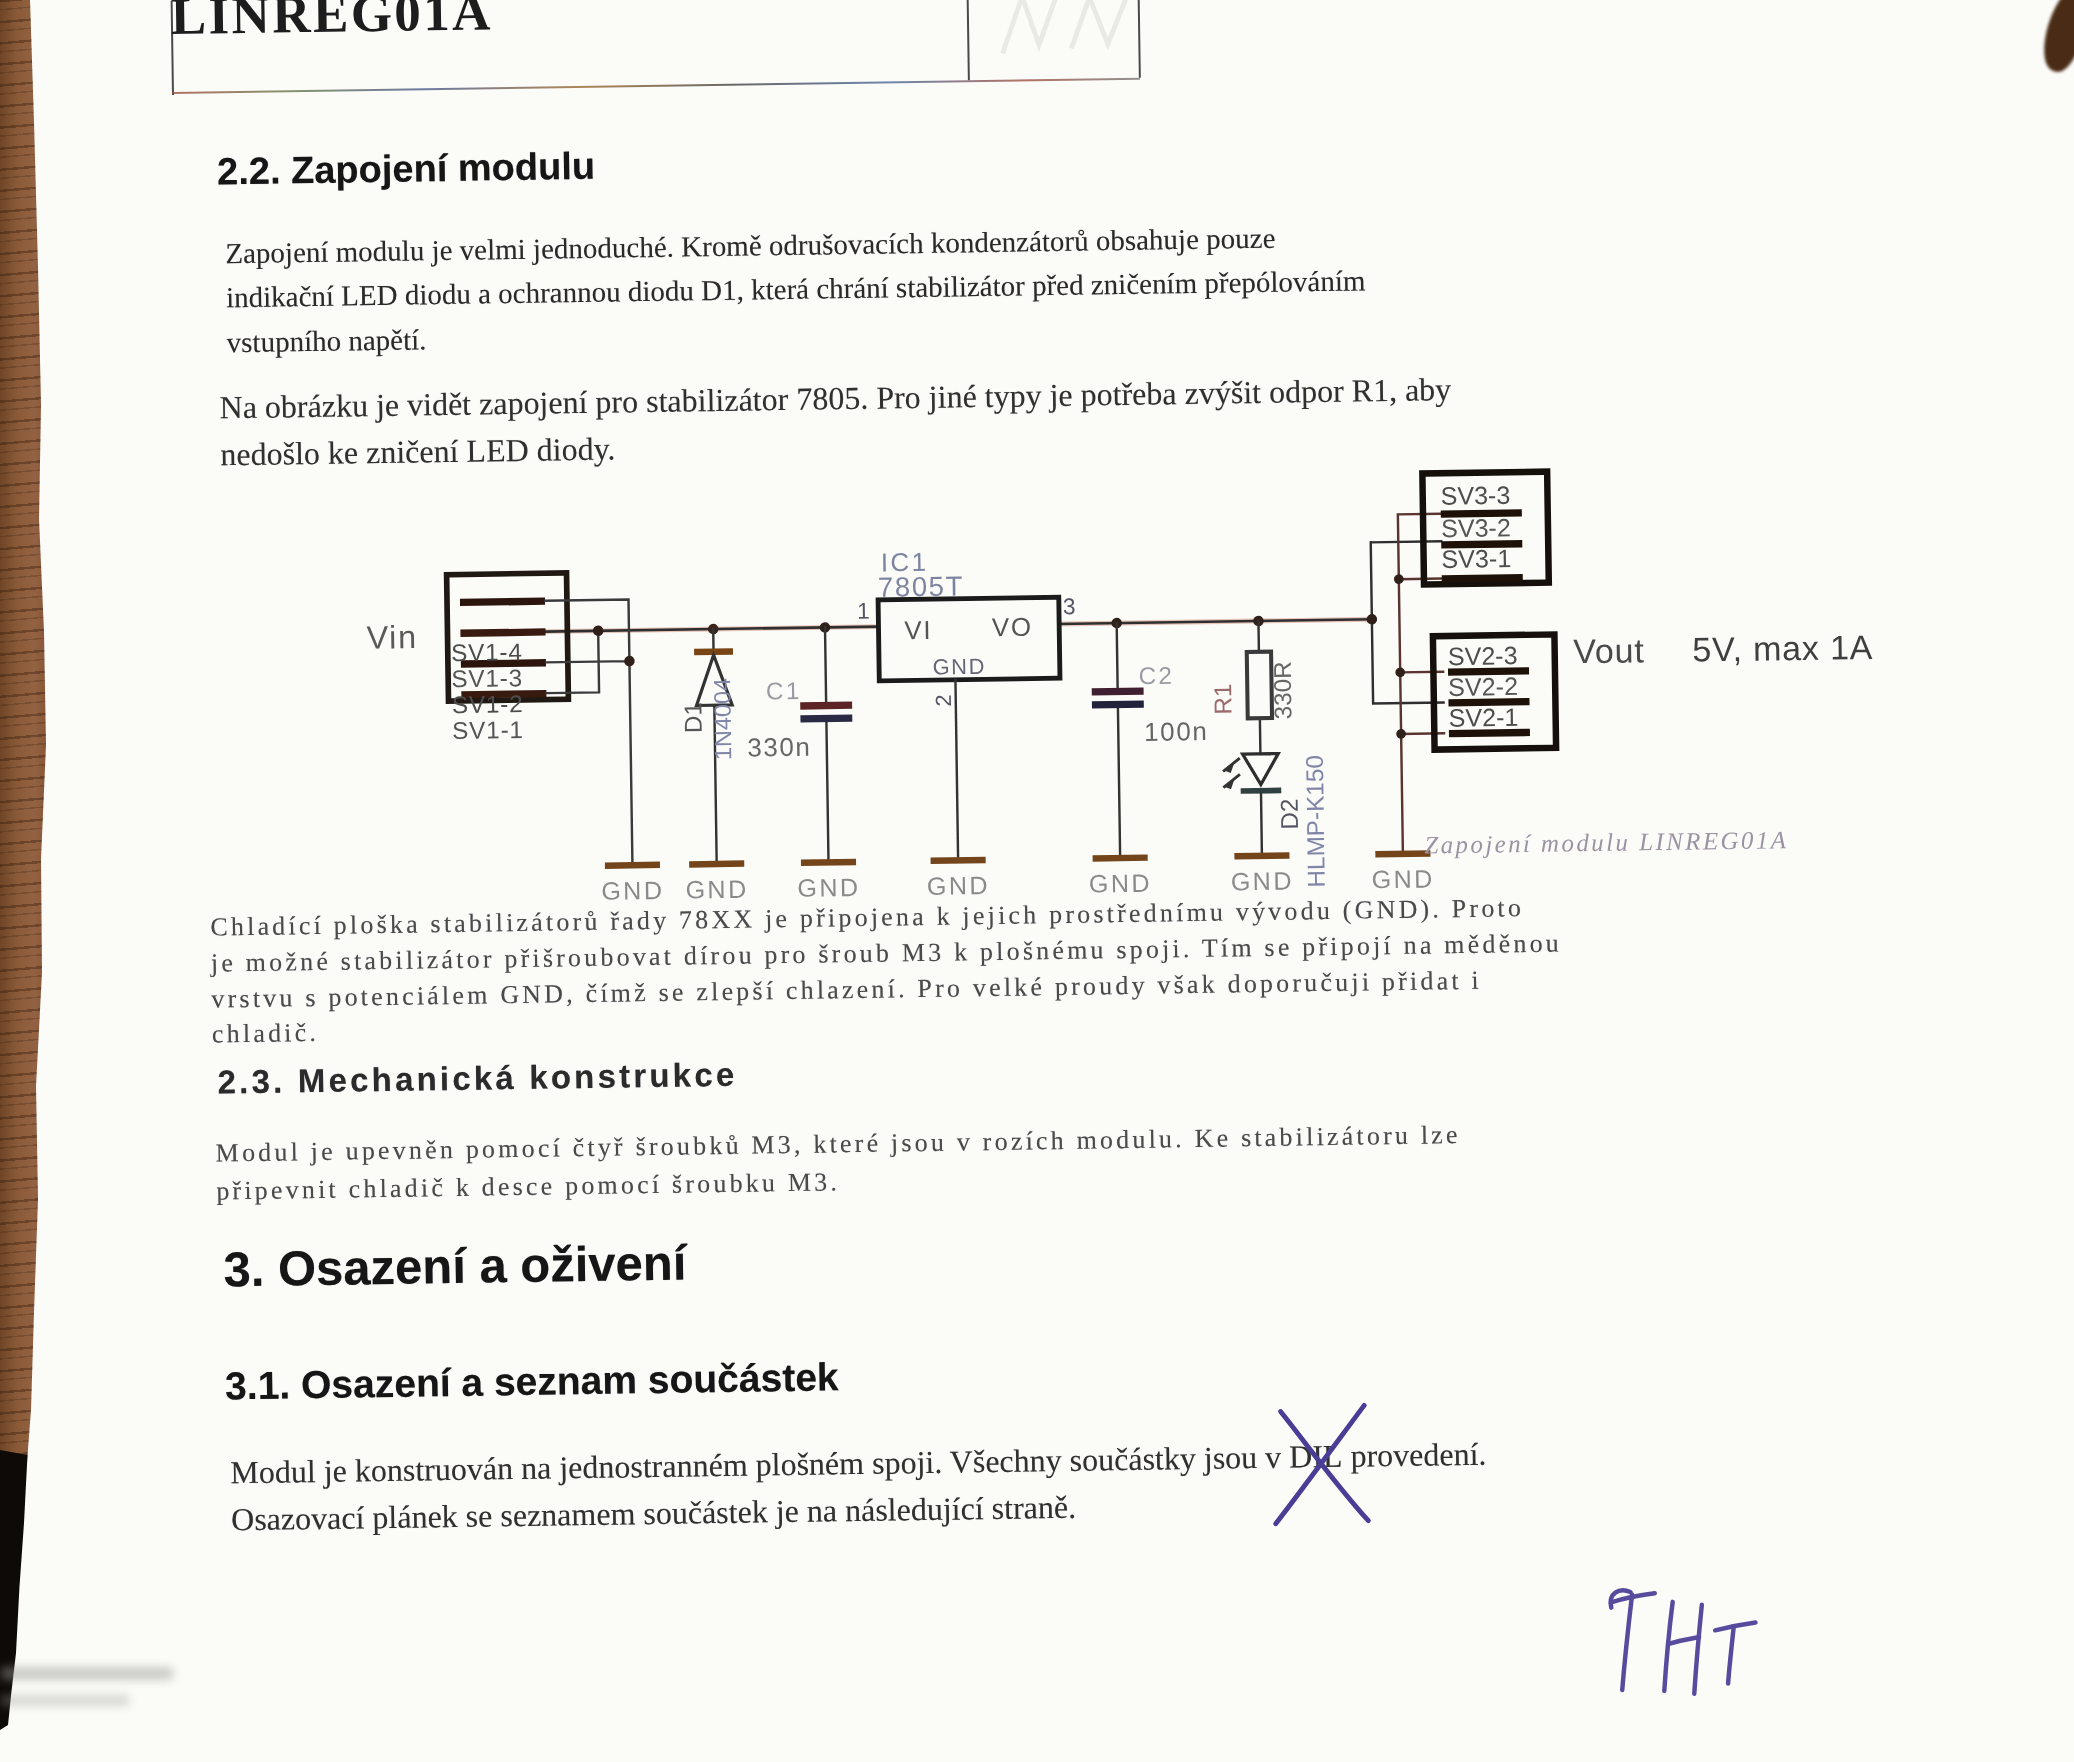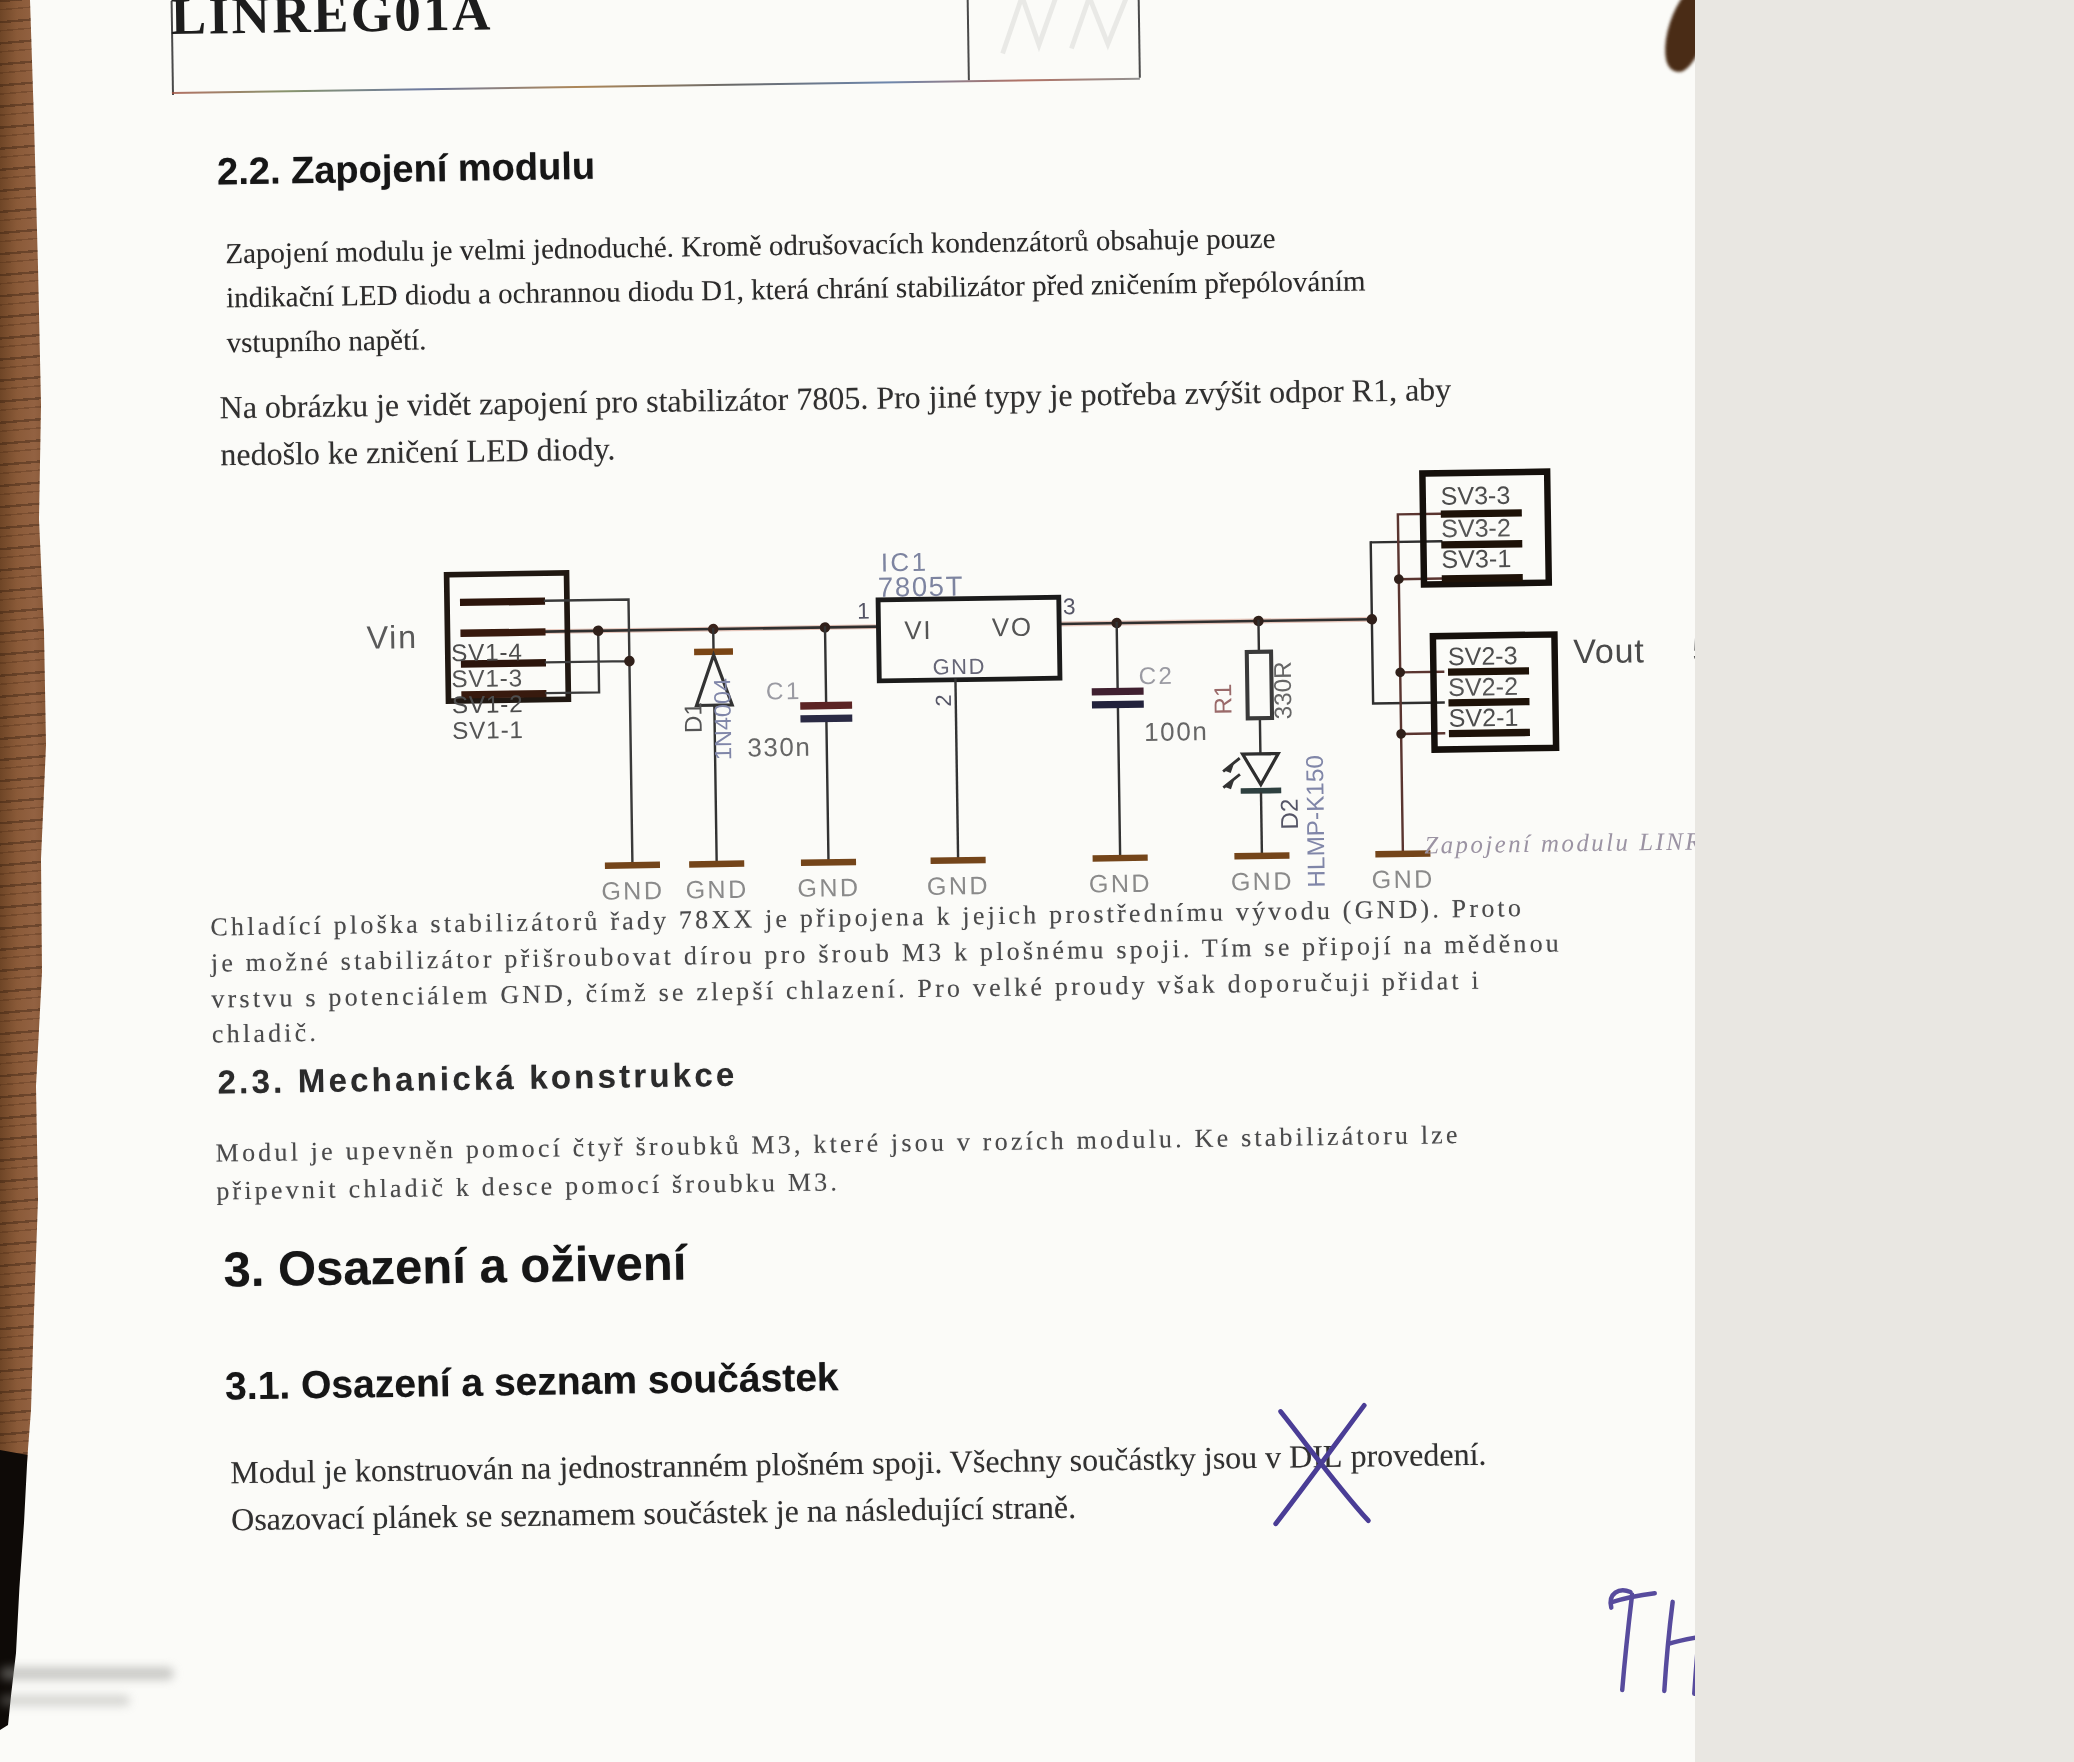--- a/index.html
+++ b/index.html
@@ -1,16 +1,16 @@
 <!DOCTYPE html>
 <html style="font-size:13px"><head>
 <meta charset="utf-8">
 <style>
   html,body{margin:0;padding:0;background:#e9e7e2;}
-  #page{position:relative;width:1695px;height:1763px;background:#fbfbf8;overflow:hidden;
+  #page{position:relative;width:2074px;height:1763px;background:#fbfbf8;overflow:hidden;
         font-family:"Liberation Serif",serif;color:#262626;}
   
   #wood{position:absolute;left:0;top:0;width:57px;height:1462px;
         background:linear-gradient(90deg,#6e4526 0%,#8a5a38 30%,#936242 60%,#7c4e2e 100%);
         clip-path:polygon(0 0,30px 0,34px 122px,38px 267px,41px 405px,39px 519px,44px 632px,46px 745px,41px 859px,42px 972px,36px 1086px,38px 1199px,34px 1312px,31px 1410px,27px 1462px,0 1462px);}
   #wood-grain{position:absolute;left:0;top:0;width:57px;height:1462px;
         background:repeating-linear-gradient(175deg,rgba(40,20,8,.35) 0 2.4px,rgba(0,0,0,0) 2.4px 9px,rgba(60,30,12,.25) 9px 10.5px,rgba(0,0,0,0) 10.5px 21px);
         clip-path:polygon(0 0,30px 0,34px 122px,38px 267px,41px 405px,39px 519px,44px 632px,46px 745px,41px 859px,42px 972px,36px 1086px,38px 1199px,34px 1312px,31px 1410px,27px 1462px,0 1462px);}
   #wood-dark{position:absolute;left:0;top:1450px;width:41px;height:280px;background:#0e0a07;
         clip-path:polygon(0 0,27.5px 4.9px,24px 73px,19.4px 138px,16px 203px,11.3px 243px,8px 275px,0 280px);}

